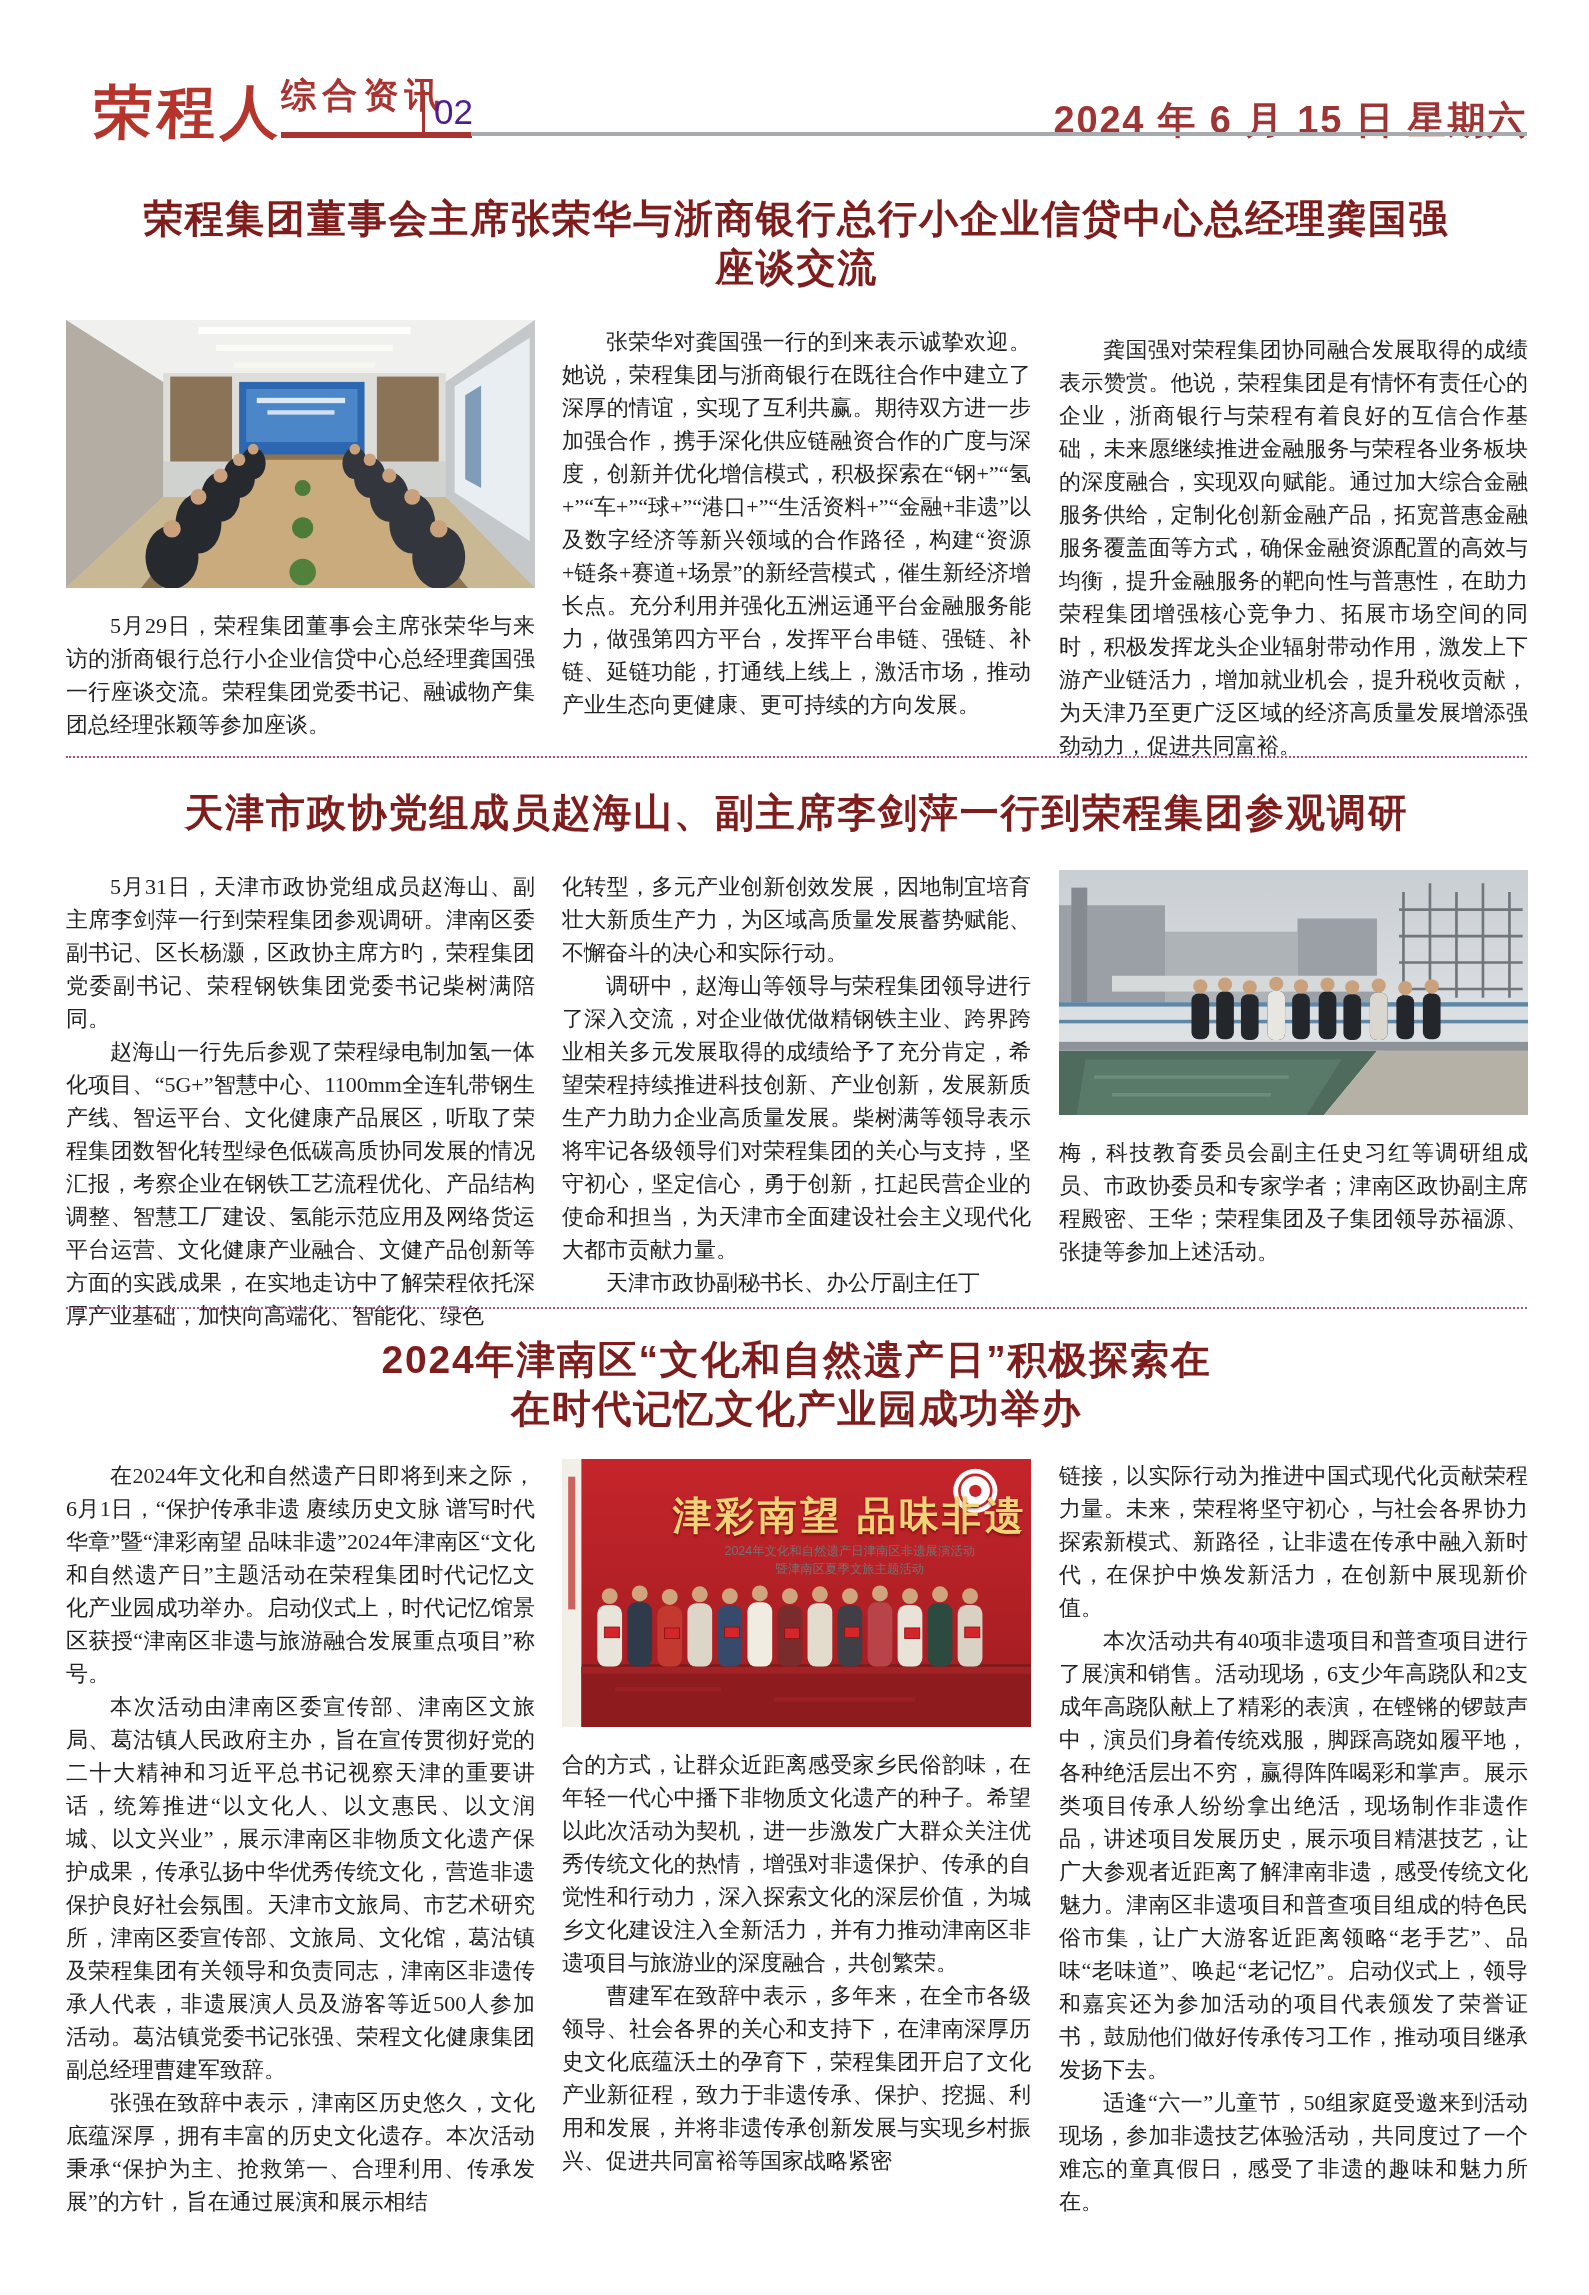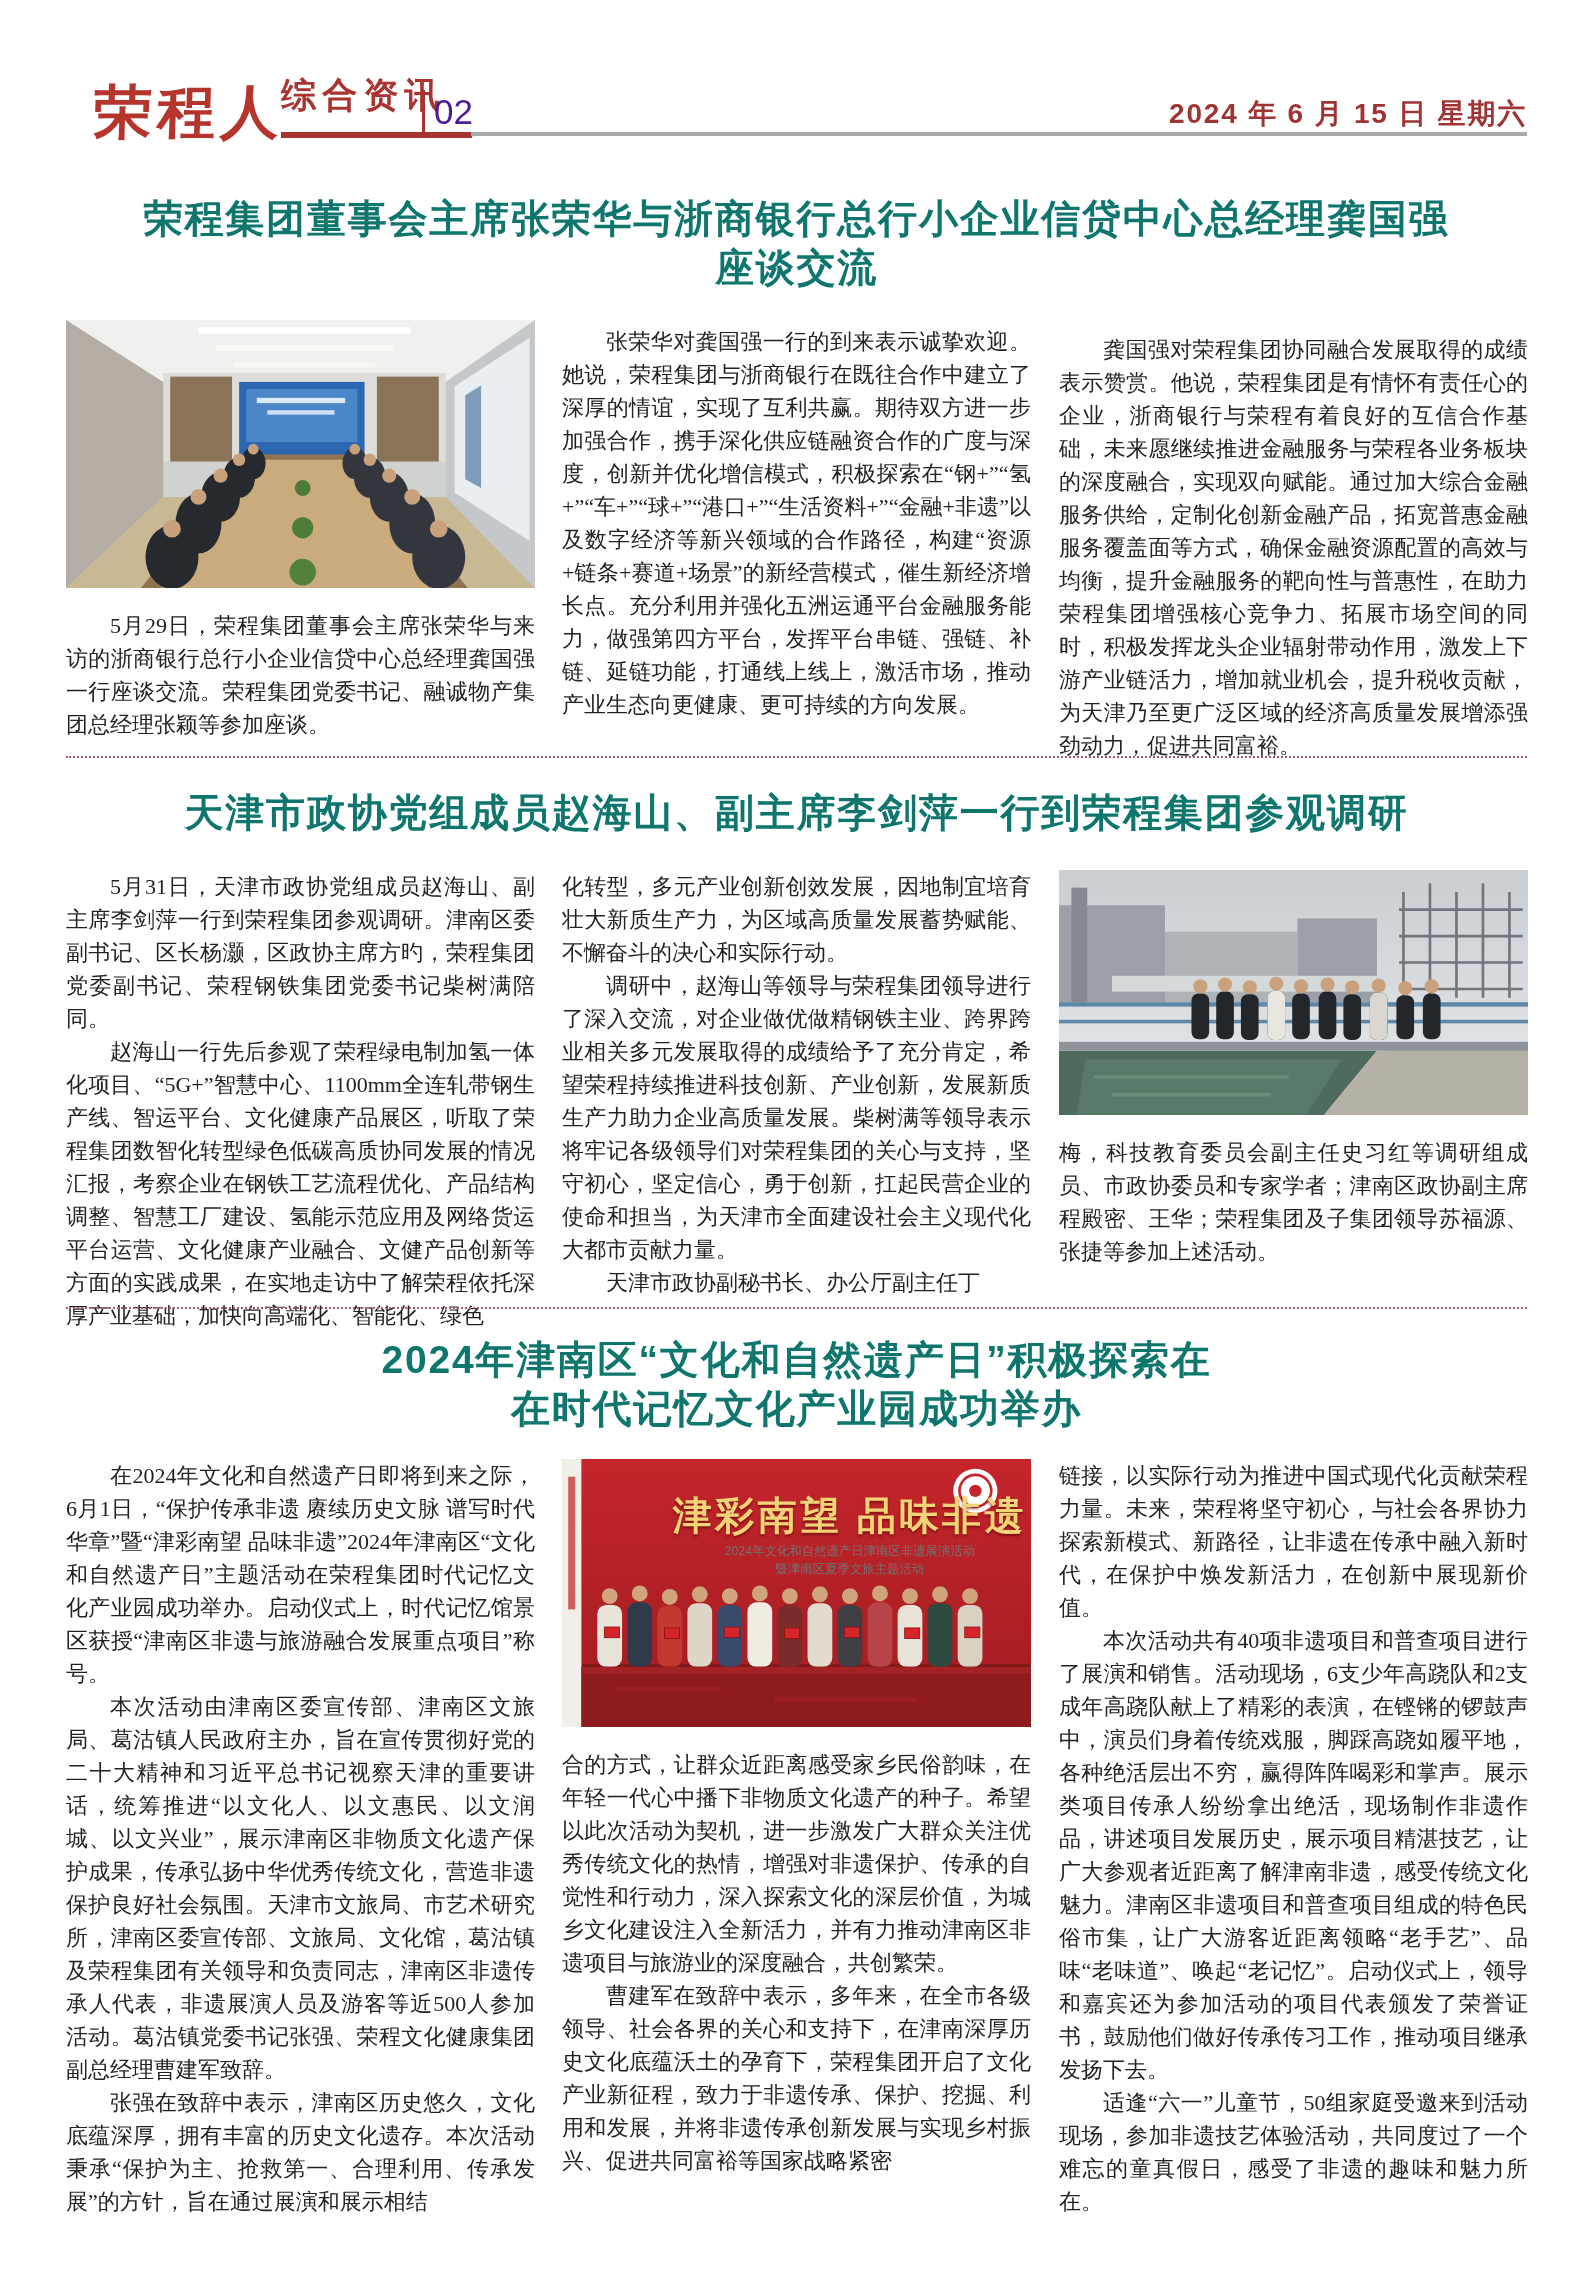--- a/index.html
+++ b/index.html
@@ -7,26 +7,26 @@
         font-family:"Liberation Serif","DejaVu Serif",serif;color:#1e1e1e;}
   
   .masthead{position:absolute;left:94px;top:74px;font-size:58px;font-weight:900;
             color:#b5352d;letter-spacing:5.3px;font-family:"Liberation Serif","DejaVu Serif",serif;
             transform:skewX(-2deg);}
   .section-label{position:absolute;left:281px;top:72px;font-size:35px;font-weight:900;
             color:#a93330;letter-spacing:6.2px;font-family:"Liberation Sans","DejaVu Sans",sans-serif;}
   .head-divider{position:absolute;left:422px;top:90px;width:2.6px;height:42px;background:#a93330;}
   .page-number{position:absolute;left:434px;top:92px;font-size:35px;color:#4c1d95;
             font-family:"Liberation Sans","DejaVu Sans",sans-serif;}
-  .page-date{position:absolute;right:62px;top:95px;font-size:28px;font-weight:700;color:#9e3433;
+  .page-date{position:absolute;right:62px;top:95px;font-size:38px;font-weight:700;color:#9e3433;
             font-family:"Liberation Sans","DejaVu Sans",sans-serif;letter-spacing:1.8px;}
   .rule-red{position:absolute;left:281px;top:132px;width:191px;height:6.2px;background:#a93330;}
   .rule-gray{position:absolute;left:471px;top:132px;width:1056px;height:4.4px;background:#a8abae;}
   
-  .art-title{position:absolute;left:66px;width:1461px;text-align:center;color:#0f766e;
+  .art-title{position:absolute;left:66px;width:1461px;text-align:center;color:#7f1d1d;
              font-family:"Liberation Sans","DejaVu Sans",sans-serif;font-weight:900;
              font-size:39px;line-height:49px;letter-spacing:1.8px;}
   
   .col{position:absolute;width:469px;}
   .body-text p{margin:0;font-size:22px;line-height:33px;text-align:justify;color:#222;}
   .body-text p.ind{text-indent:2em;}
   .photo{display:block;width:469px;}
   .caption{margin-top:21px;}
   
   .dotted-sep{position:absolute;left:66px;width:1461px;height:0;border-top:2.6px dotted #a4547e;}

